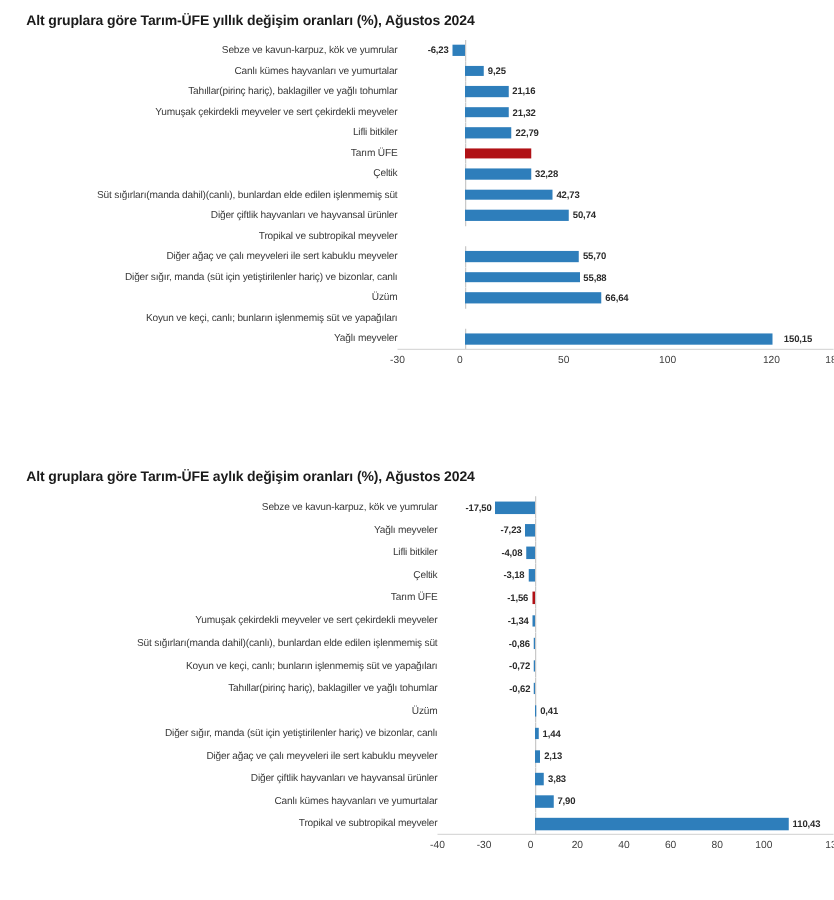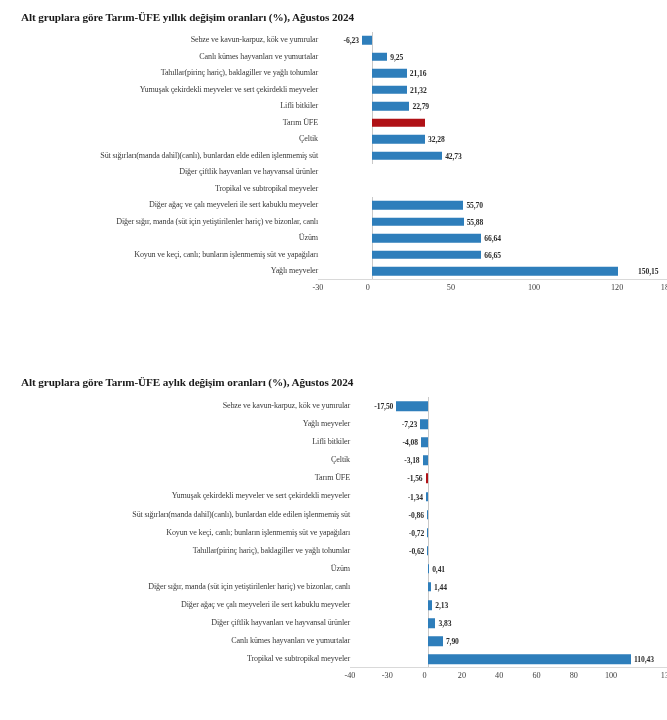--- a/index.html
+++ b/index.html
@@ -3,21 +3,21 @@
 <meta charset="utf-8">
 <style>
   html,body{margin:0;padding:0;}
   body{
     width:667px;height:720px;
     background:#ffffff;
     font-family:"Liberation Sans", sans-serif;
     color:#2b2b2b;
     overflow:hidden;
   }
-  .page{position:relative;width:667px;height:720px;font-family:Liberation Serif, serif;}
+  .page{position:relative;width:667px;height:720px;}
 
   .chart-block{position:absolute;left:0;width:667px;}
   #chart1{top:0;height:345px;}
   #chart2{top:365px;height:355px;}
 
   .chart-title{
     font-size:11.2px;
     font-weight:bold;
     color:#1b1b1b;
     letter-spacing:-0.1px;
@@ -165,20 +165,25 @@
           <div class="row">
             <div class="cat-label">Süt sığırları(manda dahil)(canlı), bunlardan elde edilen işlenmemiş süt</div>
             <div class="plot">
               <div class="zero-line" style="left: 14.2857%;"></div>
               <div class="bar" style="left: 14.2857%; width: 20.3476%;"></div>
               <div class="val" style="left: 34.6333%; margin-left: 3px;">42,73</div>
             </div>
           </div>
           <div class="row">
             <div class="cat-label">Diğer çiftlik hayvanları ve hayvansal ürünler</div>
+            <div class="plot">
+              <div class="zero-line" style="left: 14.2857%;"></div>
+              <div class="bar" style="left: 14.2857%; width: 24.1619%;"></div>
+              <div class="val" style="left: 38.4476%; margin-left: 3px;">50,74</div>
+            </div>
           </div>
           <div class="row">
             <div class="cat-label">Tropikal ve subtropikal meyveler</div>
           </div>
           <div class="row">
             <div class="cat-label">Diğer ağaç ve çalı meyveleri ile sert kabuklu meyveler</div>
             <div class="plot">
               <div class="zero-line" style="left: 14.2857%;"></div>
               <div class="bar" style="left: 14.2857%; width: 26.5238%;"></div>
               <div class="val" style="left: 40.8095%; margin-left: 3px;">55,70</div>
@@ -195,32 +200,27 @@
           <div class="row">
             <div class="cat-label">Üzüm</div>
             <div class="plot">
               <div class="zero-line" style="left: 14.2857%;"></div>
               <div class="bar" style="left: 14.2857%; width: 31.7333%;"></div>
               <div class="val" style="left: 46.019%; margin-left: 3px;">66,64</div>
             </div>
           </div>
           <div class="row">
             <div class="cat-label">Koyun ve keçi, canlı; bunların işlenmemiş süt ve yapağıları</div>
-            <div class="plot">
-              <div class="zero-line" style="left: 14.2857%;"></div>
-              <div class="bar" style="left: 14.2857%; width: 31.7381%;"></div>
-              <div class="val" style="left: 46.0238%; margin-left: 3px;">66,65</div>
-            </div>
           </div>
           <div class="row">
             <div class="cat-label">Yağlı meyveler</div>
             <div class="plot">
               <div class="zero-line" style="left: 14.2857%;"></div>
               <div class="bar" style="left: 14.2857%; width: 71.5%;"></div>
-              <div class="val" style="left: 85.7857%; margin-left: 20px;">150,15</div>
+              <div class="val" style="left: 85.7857%; margin-left: 9px;">150,15</div>
             </div>
           </div>
           <div style="position: absolute; left: 318px; right: 0px; bottom: 0px; height: 1px; background: rgb(217, 217, 217);"></div>
         </div>
       <div class="axis" style="margin-left: 318px;">
           <div class="tick" style="left: 0%;">-30</div>
           <div class="tick" style="left: 14.2857%;">0</div>
           <div class="tick" style="left: 38.0952%;">50</div>
           <div class="tick" style="left: 61.9048%;">100</div>
           <div class="tick" style="left: 85.7143%;">120</div>

